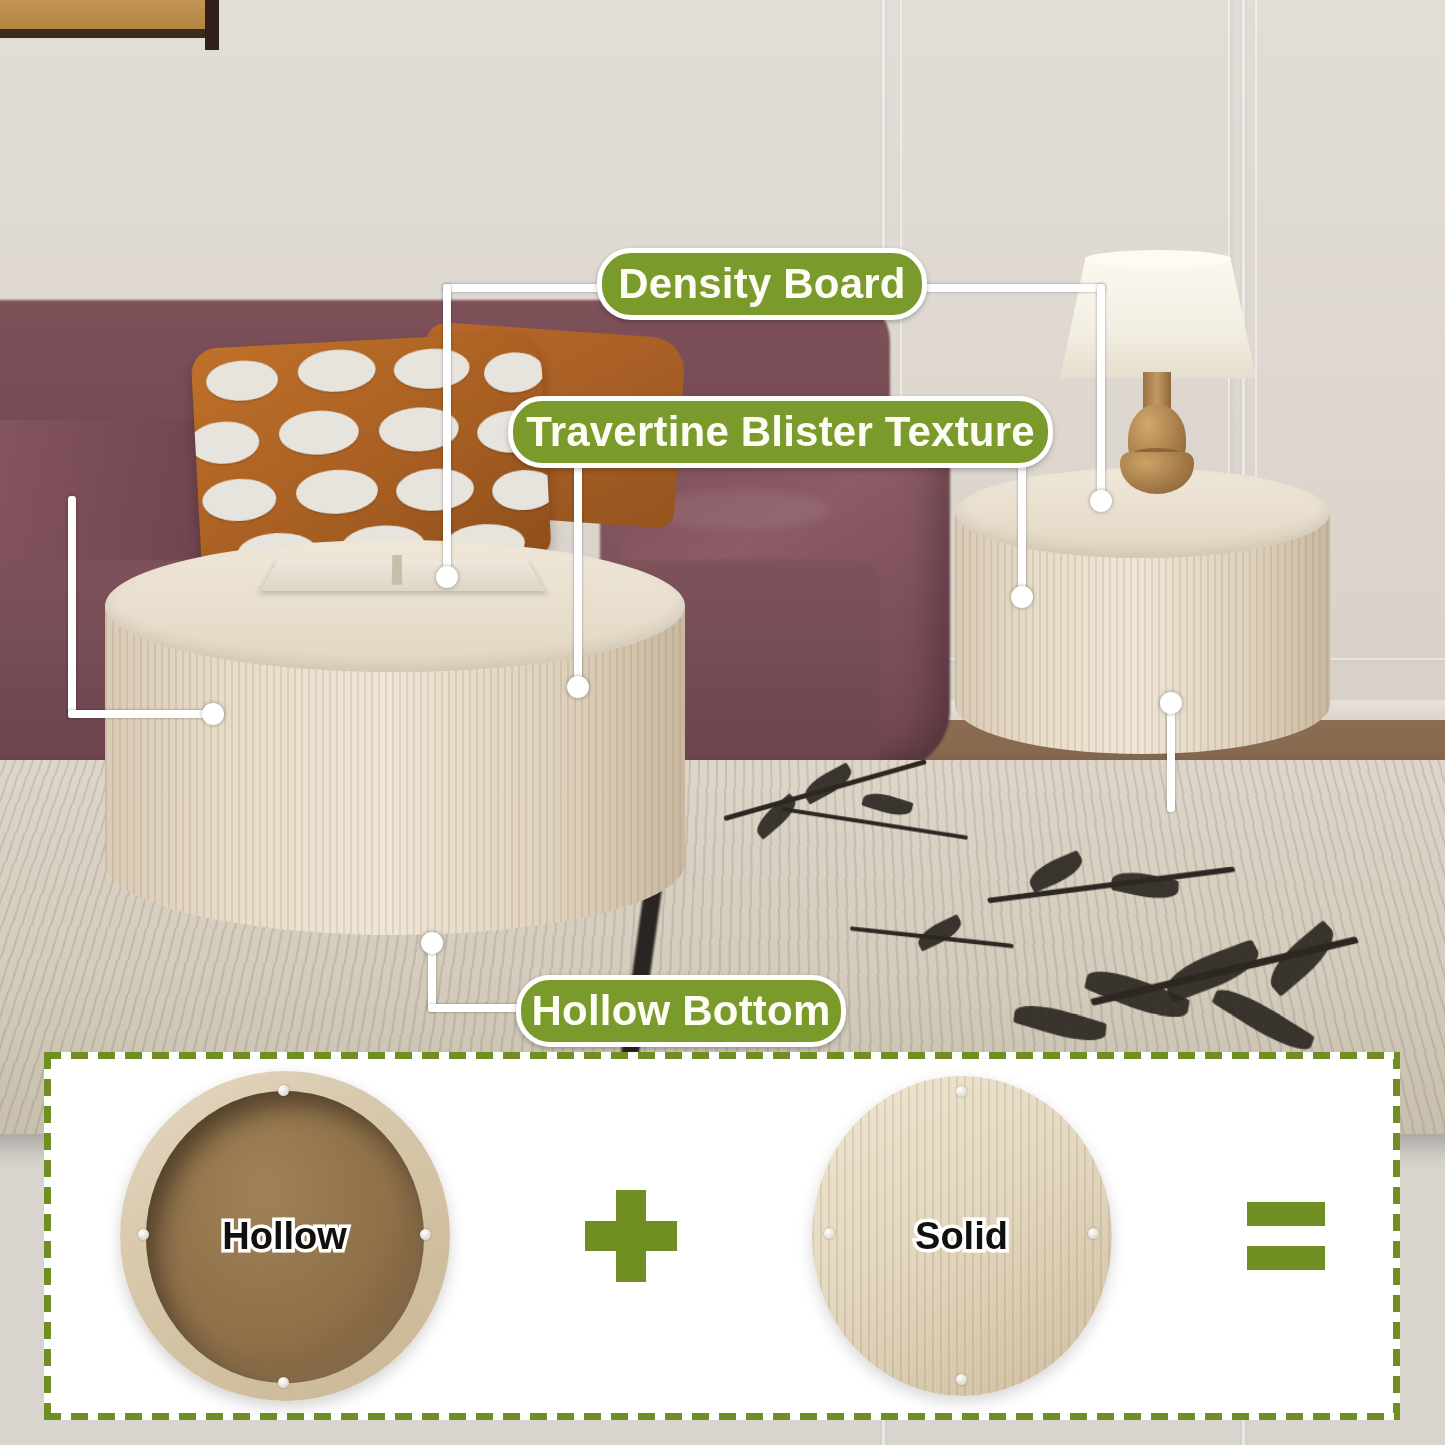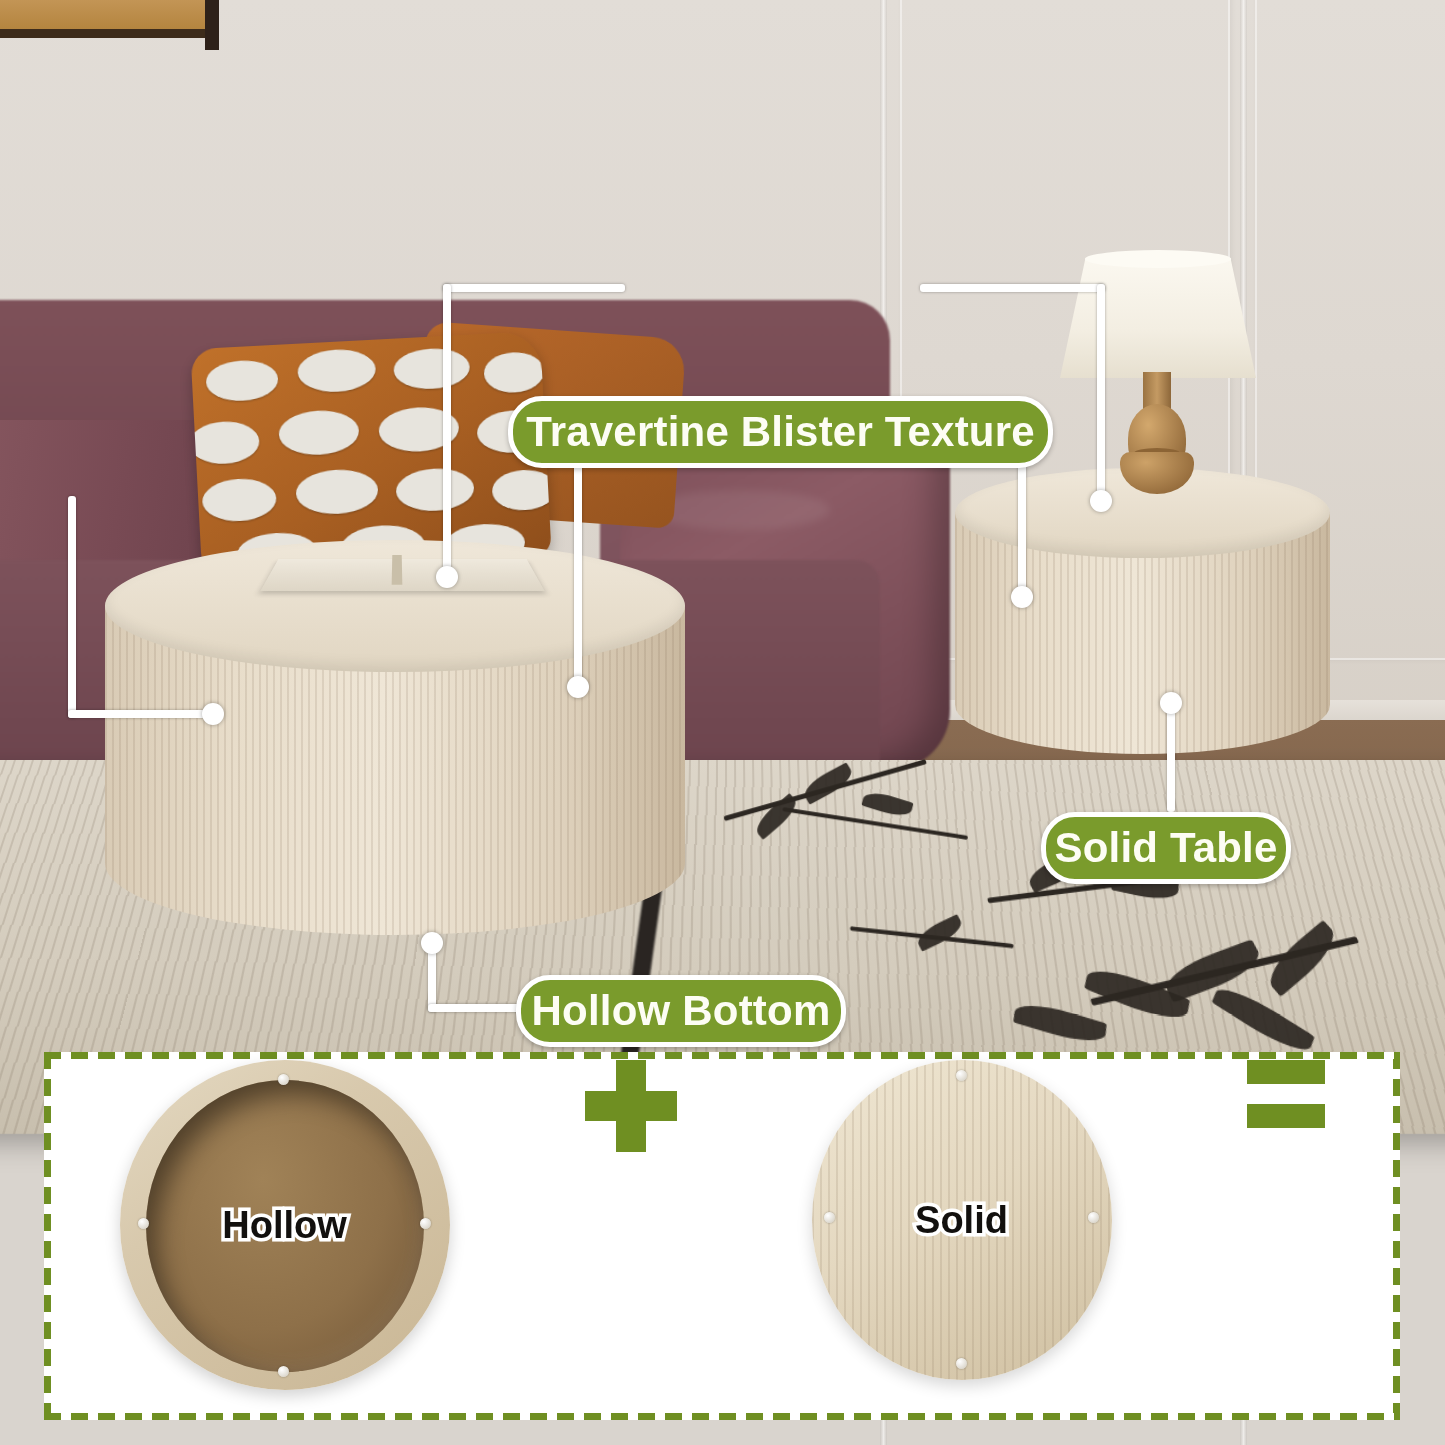--- a/index.html
+++ b/index.html
@@ -140,21 +140,21 @@
           background:#ffffff; padding:8px;
           background-image:
             repeating-linear-gradient(90deg,#6f8f22 0 17px, #fff 17px 27px),
             repeating-linear-gradient(90deg,#6f8f22 0 17px, #fff 17px 27px),
             repeating-linear-gradient(180deg,#6f8f22 0 17px, #fff 17px 27px),
             repeating-linear-gradient(180deg,#6f8f22 0 17px, #fff 17px 27px);
           background-size:100% 7px, 100% 7px, 7px 100%, 7px 100%;
           background-position:0 0, 0 100%, 0 0, 100% 0;
           background-repeat:no-repeat; }
   .panel-inner{ position:relative; width:100%; height:100%; background:#fff;
-                display:flex; align-items:flex-start; justify-content:space-around;text-decoration:underline; }
+                display:flex; align-items:center; justify-content:space-around;text-decoration:underline; }
 
   .disc{ position:relative; flex:0 0 auto; }
 
   
   .bowl{ width:330px; height:330px; border-radius:50%;
          background:linear-gradient(145deg,#e4d9c2 0%,#d8c9ad 35%,#c9b694 100%);
          box-shadow:0 6px 16px rgba(0,0,0,.18); position:relative; }
   .bowl-in{ position:absolute; left:26px; top:20px; width:278px; height:292px;
             border-radius:50%;
             background:radial-gradient(ellipse at 42% 34%, #a98köd 0%, #9d7f58 0%, #8a6b47 55%, #6f5436 100%);
@@ -309,29 +309,29 @@
   <div class="lead" style="left:1018px; top:462px; width:8px; height:132px;"></div>
   <div class="dot" style="left:1011px; top:586px;"></div>
 
   <div class="lead" style="left:1167px; top:700px; width:8px; height:112px;"></div>
   <div class="dot" style="left:1160px; top:692px;"></div>
 
   <div class="lead" style="left:428px; top:940px; width:8px;  height:72px;"></div>
   <div class="lead" style="left:428px; top:1004px; width:110px; height:8px;"></div>
   <div class="dot" style="left:421px; top:932px;"></div>
 
+  <div class="pill" style="left:597px; top:248px; width:330px; height:72px; font-size:42px;">
+    <span>Density Board</span>
+  </div>
 
   <div class="pill" style="left:508px; top:396px; width:545px; height:72px; font-size:42px;justify-content:center;">
     <span>Travertine Blister Texture</span>
   </div>
 
 
-  <div class="pill" style="left:1041px; top:812px; width:250px; height:72px; font-size:42px;">
-    <span>Solid Table</span>
-  </div>
 
   <div class="pill" style="left:516px; top:975px; width:330px; height:72px; font-size:42px;">
     <span>Hollow Bottom</span>
   </div>
 
   <div class="panel">
     <div class="panel-inner">
 
       <div class="disc">
         <div class="bowl">

